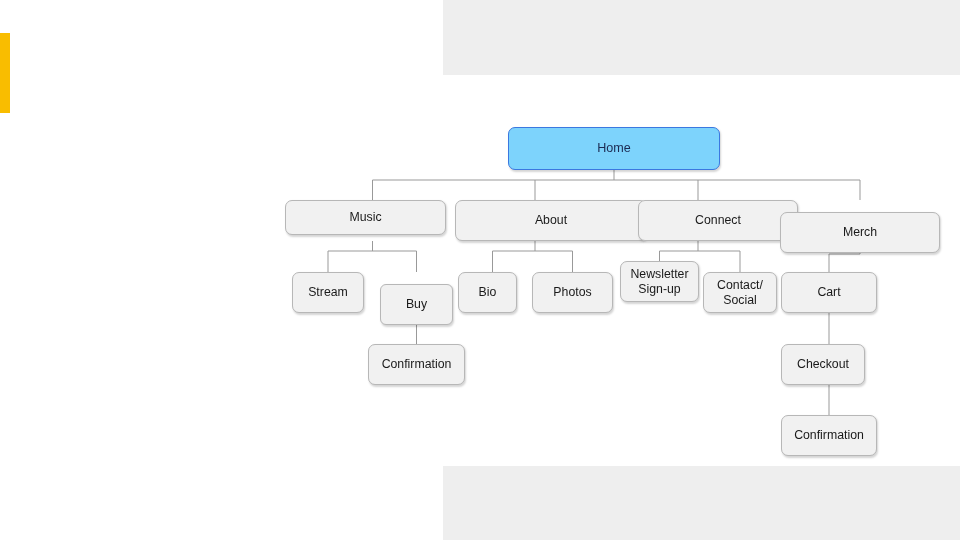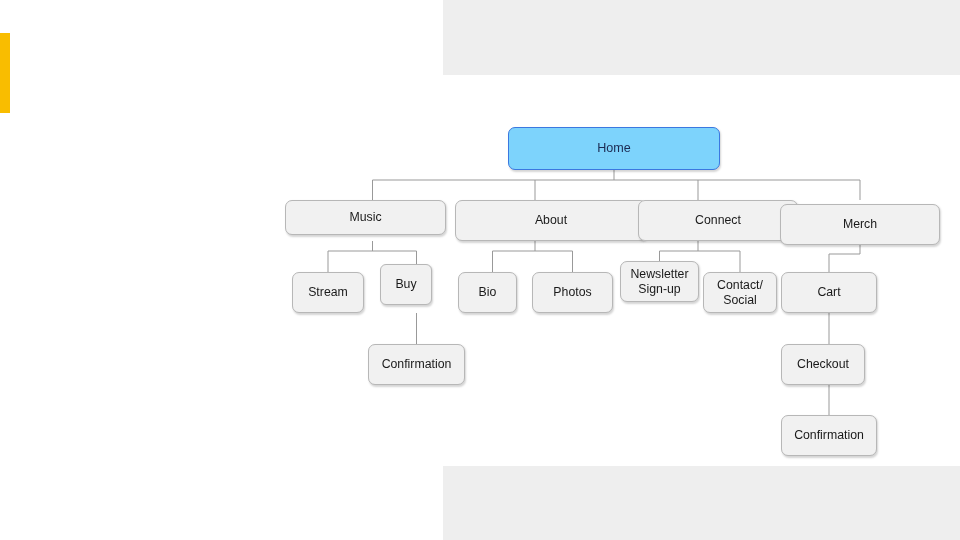--- a/index.html
+++ b/index.html
@@ -130,23 +130,23 @@
         <polyline points="860,241 860,254 829,254 829,272" fill="none" stroke="#999999" stroke-width="1"></polyline>
         <polyline points="416.5,313 416.5,344" fill="none" stroke="#999999" stroke-width="1"></polyline>
         <polyline points="829,313 829,344" fill="none" stroke="#999999" stroke-width="1"></polyline>
         <polyline points="829,385 829,415" fill="none" stroke="#999999" stroke-width="1"></polyline>
       </svg>
     <div id="nodes-layer">
         <div class="node root" style="left: 508px; top: 127px; width: 212px; height: 43px;">Home</div>
         <div class="node" style="left: 285px; top: 200px; width: 161px; height: 35px;">Music</div>
         <div class="node" style="left: 455px; top: 200px; width: 192px; height: 41px;">About</div>
         <div class="node" style="left: 618px; top: 200px; width: 160px; height: 41px; margin-left: 20px;">Connect</div>
-        <div class="node" style="left: 780px; top: 204px; width: 160px; height: 41px;">Merch</div>
+        <div class="node" style="left: 780px; top: 212px; width: 160px; height: 41px;">Merch</div>
         <div class="node" style="left: 292px; top: 272px; width: 72px; height: 41px; text-align: right;">Stream</div>
-        <div class="node" style="left: 380px; top: 264px; width: 52px; height: 41px; border-radius: 6px;">Buy</div>
+        <div class="node" style="left: 380px; top: 284px; width: 73px; height: 41px; border-radius: 6px;">Buy</div>
         <div class="node" style="left: 458px; top: 272px; width: 59px; height: 41px;">Bio</div>
         <div class="node" style="left: 532px; top: 272px; width: 81px; height: 41px;">Photos</div>
         <div class="node" style="left: 620px; top: 261px; width: 79px; height: 41px;">Newsletter
 Sign-up</div>
         <div class="node" style="left: 703px; top: 272px; width: 74px; height: 41px;">Contact/
 Social</div>
         <div class="node" style="left: 781px; top: 272px; width: 96px; height: 41px;">Cart</div>
         <div class="node" style="left: 368px; top: 344px; width: 97px; height: 41px;">Confirmation</div>
         <div class="node" style="left: 781px; top: 344px; width: 84px; height: 41px;">Checkout</div>
         <div class="node" style="left: 781px; top: 415px; width: 96px; height: 41px;">Confirmation</div>

